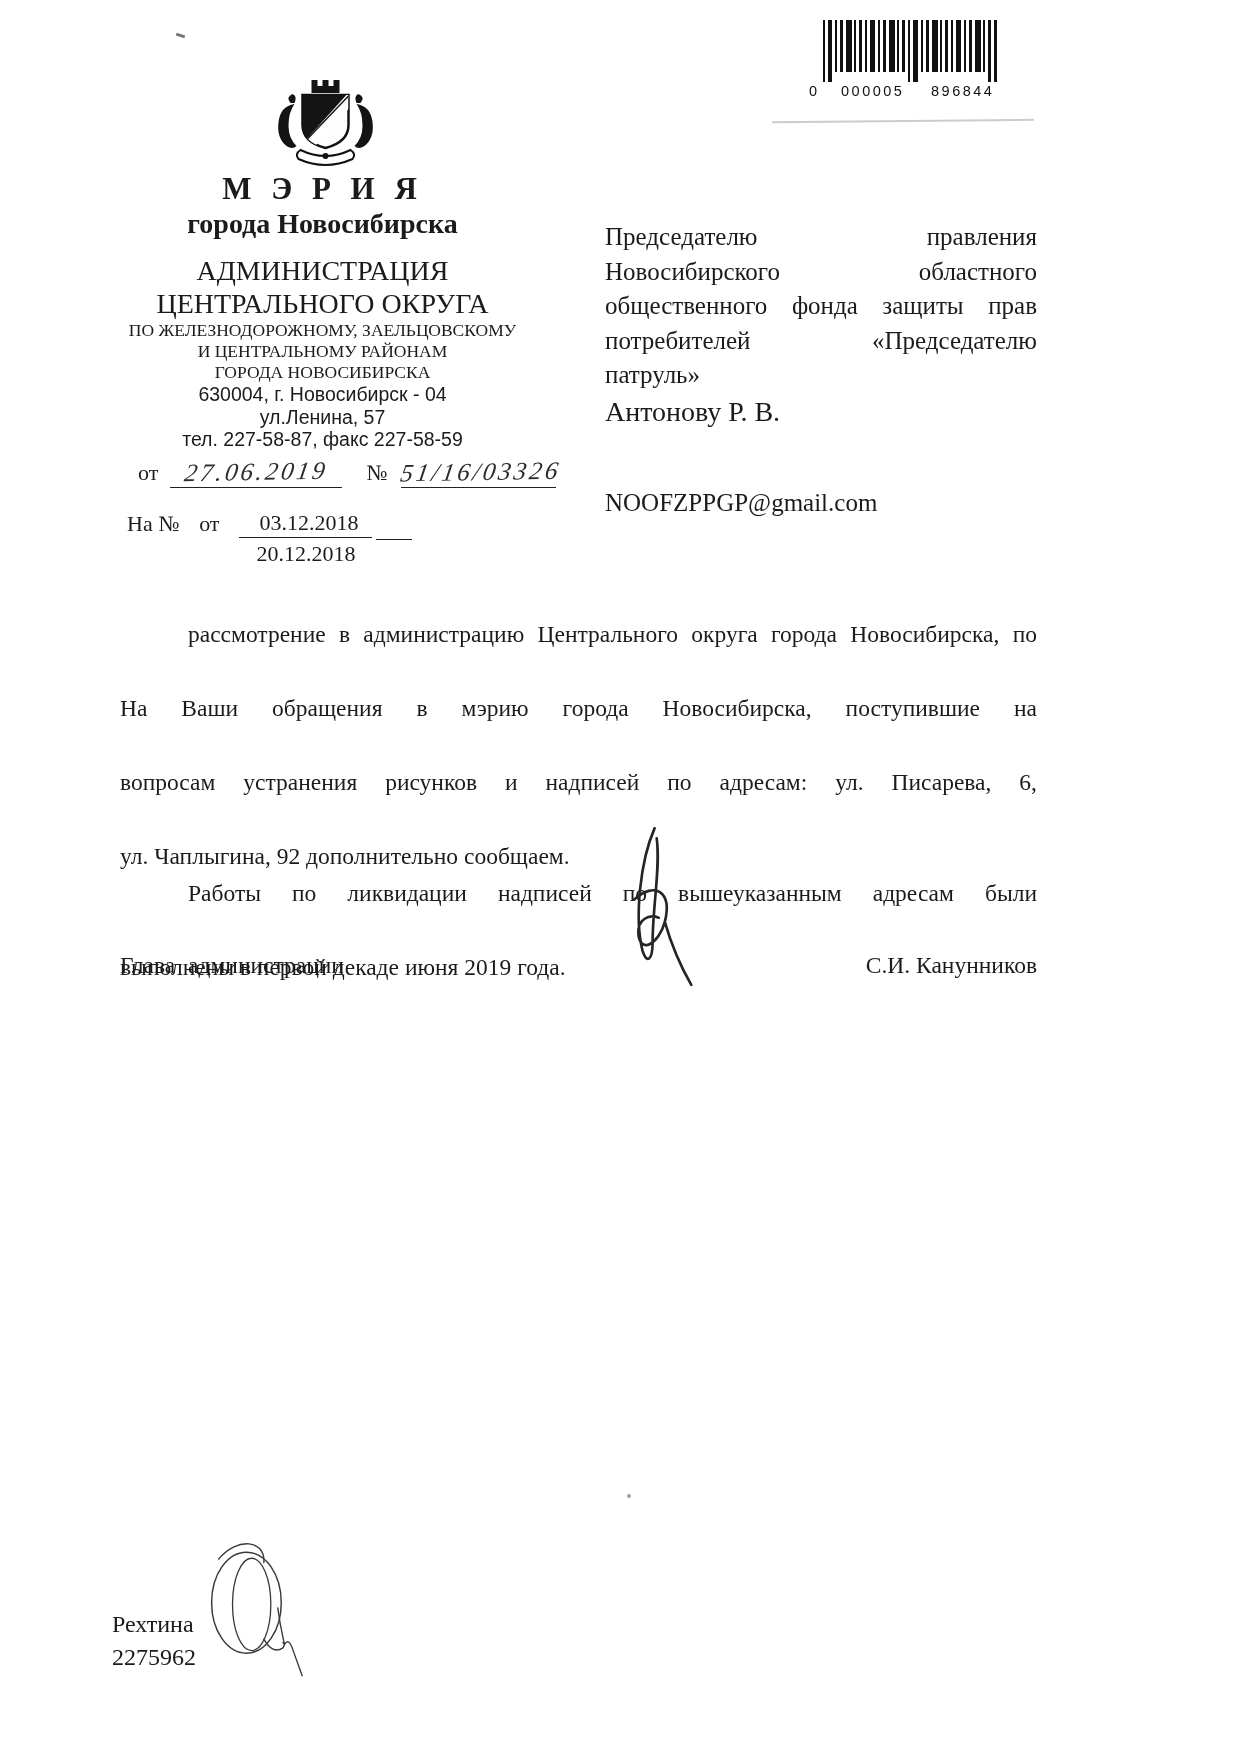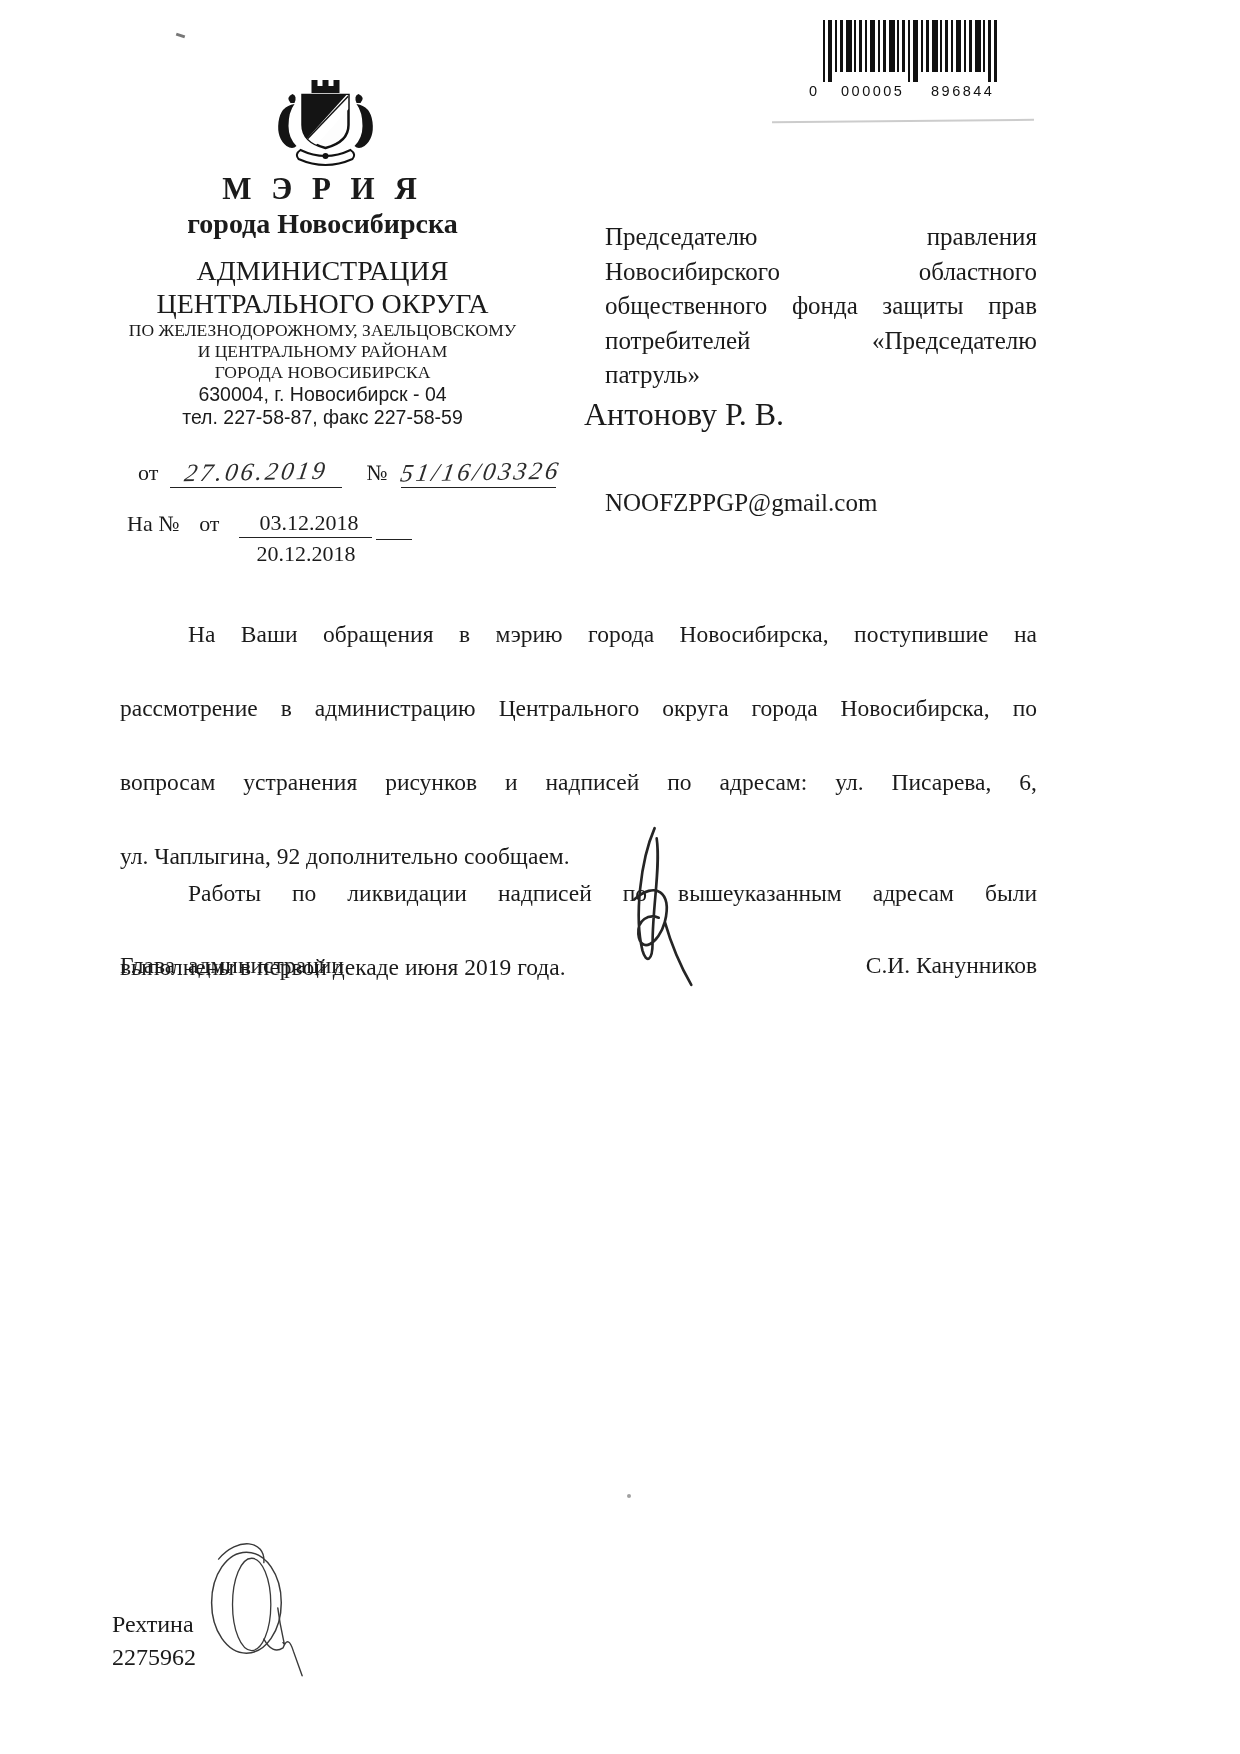--- a/index.html
+++ b/index.html
@@ -46,21 +46,21 @@
   .frac2 .frac-top{padding:0 14px 1px 20px;}
   .frac-bottom{display:block;padding-top:3px;}
   .frac1{margin-left:16px;}
   .frac2{margin-left:20px;}
   .lbl-ot2{margin-left:20px;padding-top:1px;}
   .tail-line{width:36px;border-bottom:1.7px solid #222;height:29px;margin-left:4px;}
 
   
   .recipient{left:605px;top:220px;width:432px;font-size:25px;}
   .jline{display:flex;justify-content:space-between;line-height:34.5px;}
-  .addressee-name{left:584px;top:396px;font-size:32px;}
+  .addressee-name{left:605px;top:396px;font-size:28px;}
   .email{left:605px;top:489px;font-size:25px;}
 
   
   .body-text{left:120px;top:616px;width:917px;font-size:23.5px;}
   .bline{text-align:justify;line-height:37px;}
   .bline::after{content:"";display:inline-block;width:100%;height:0;}
   .bline.last{text-align:left;}
   .bline.last::after{display:none;}
   .para .bline:first-child{text-indent:68px;}
 
@@ -152,20 +152,21 @@
 <div class="abs org-block">
   <div class="org1">М Э Р И Я</div>
   <div class="org2">города Новосибирска</div>
   <div class="dept-gap"></div>
   <div class="dept-big">АДМИНИСТРАЦИЯ</div>
   <div class="dept-big">ЦЕНТРАЛЬНОГО ОКРУГА</div>
   <div class="dept-small">ПО ЖЕЛЕЗНОДОРОЖНОМУ, ЗАЕЛЬЦОВСКОМУ</div>
   <div class="dept-small">И ЦЕНТРАЛЬНОМУ РАЙОНАМ</div>
   <div class="dept-small">ГОРОДА НОВОСИБИРСКА</div>
   <div class="addr">630004, г. Новосибирск - 04</div>
+  <div class="addr">ул.Ленина, 57</div>
   <div class="addr">тел. 227-58-87, факс 227-58-59</div>
 </div>
 
 <div class="abs ref1">
   <span class="lbl">от</span>
   <span class="blank blank1"><span class="hand">27.06.2019</span></span>
   <span class="nolbl">№</span>
   <span class="blank blank2"><span class="hand">51/16/03326</span></span>
 </div>
 
@@ -200,22 +201,22 @@
     </div>
     <div class="jline last">
       <span>патруль»</span>
     </div>
   </div>
 <div class="abs addressee-name">Антонову Р. В.</div>
 <div class="abs email">NOOFZPPGP@gmail.com</div>
 
 <div class="abs body-text">
   <div class="para">
+      <div class="bline">рассмотрение в администрацию Центрального округа города Новосибирска, по</div>
       <div class="bline">На Ваши обращения в мэрию города Новосибирска, поступившие на</div>
-      <div class="bline">рассмотрение в администрацию Центрального округа города Новосибирска, по</div>
       <div class="bline">вопросам устранения рисунков и надписей по адресам: ул. Писарева, 6,</div>
       <div class="bline last">ул. Чаплыгина, 92 дополнительно сообщаем.</div>
     </div>
   <div class="para">
       <div class="bline">Работы по ликвидации надписей по вышеуказанным адресам были</div>
       <div class="bline last">выполнены в первой декаде июня 2019 года.</div>
     </div>
 </div>
 
 <div class="abs sign-flourish">

